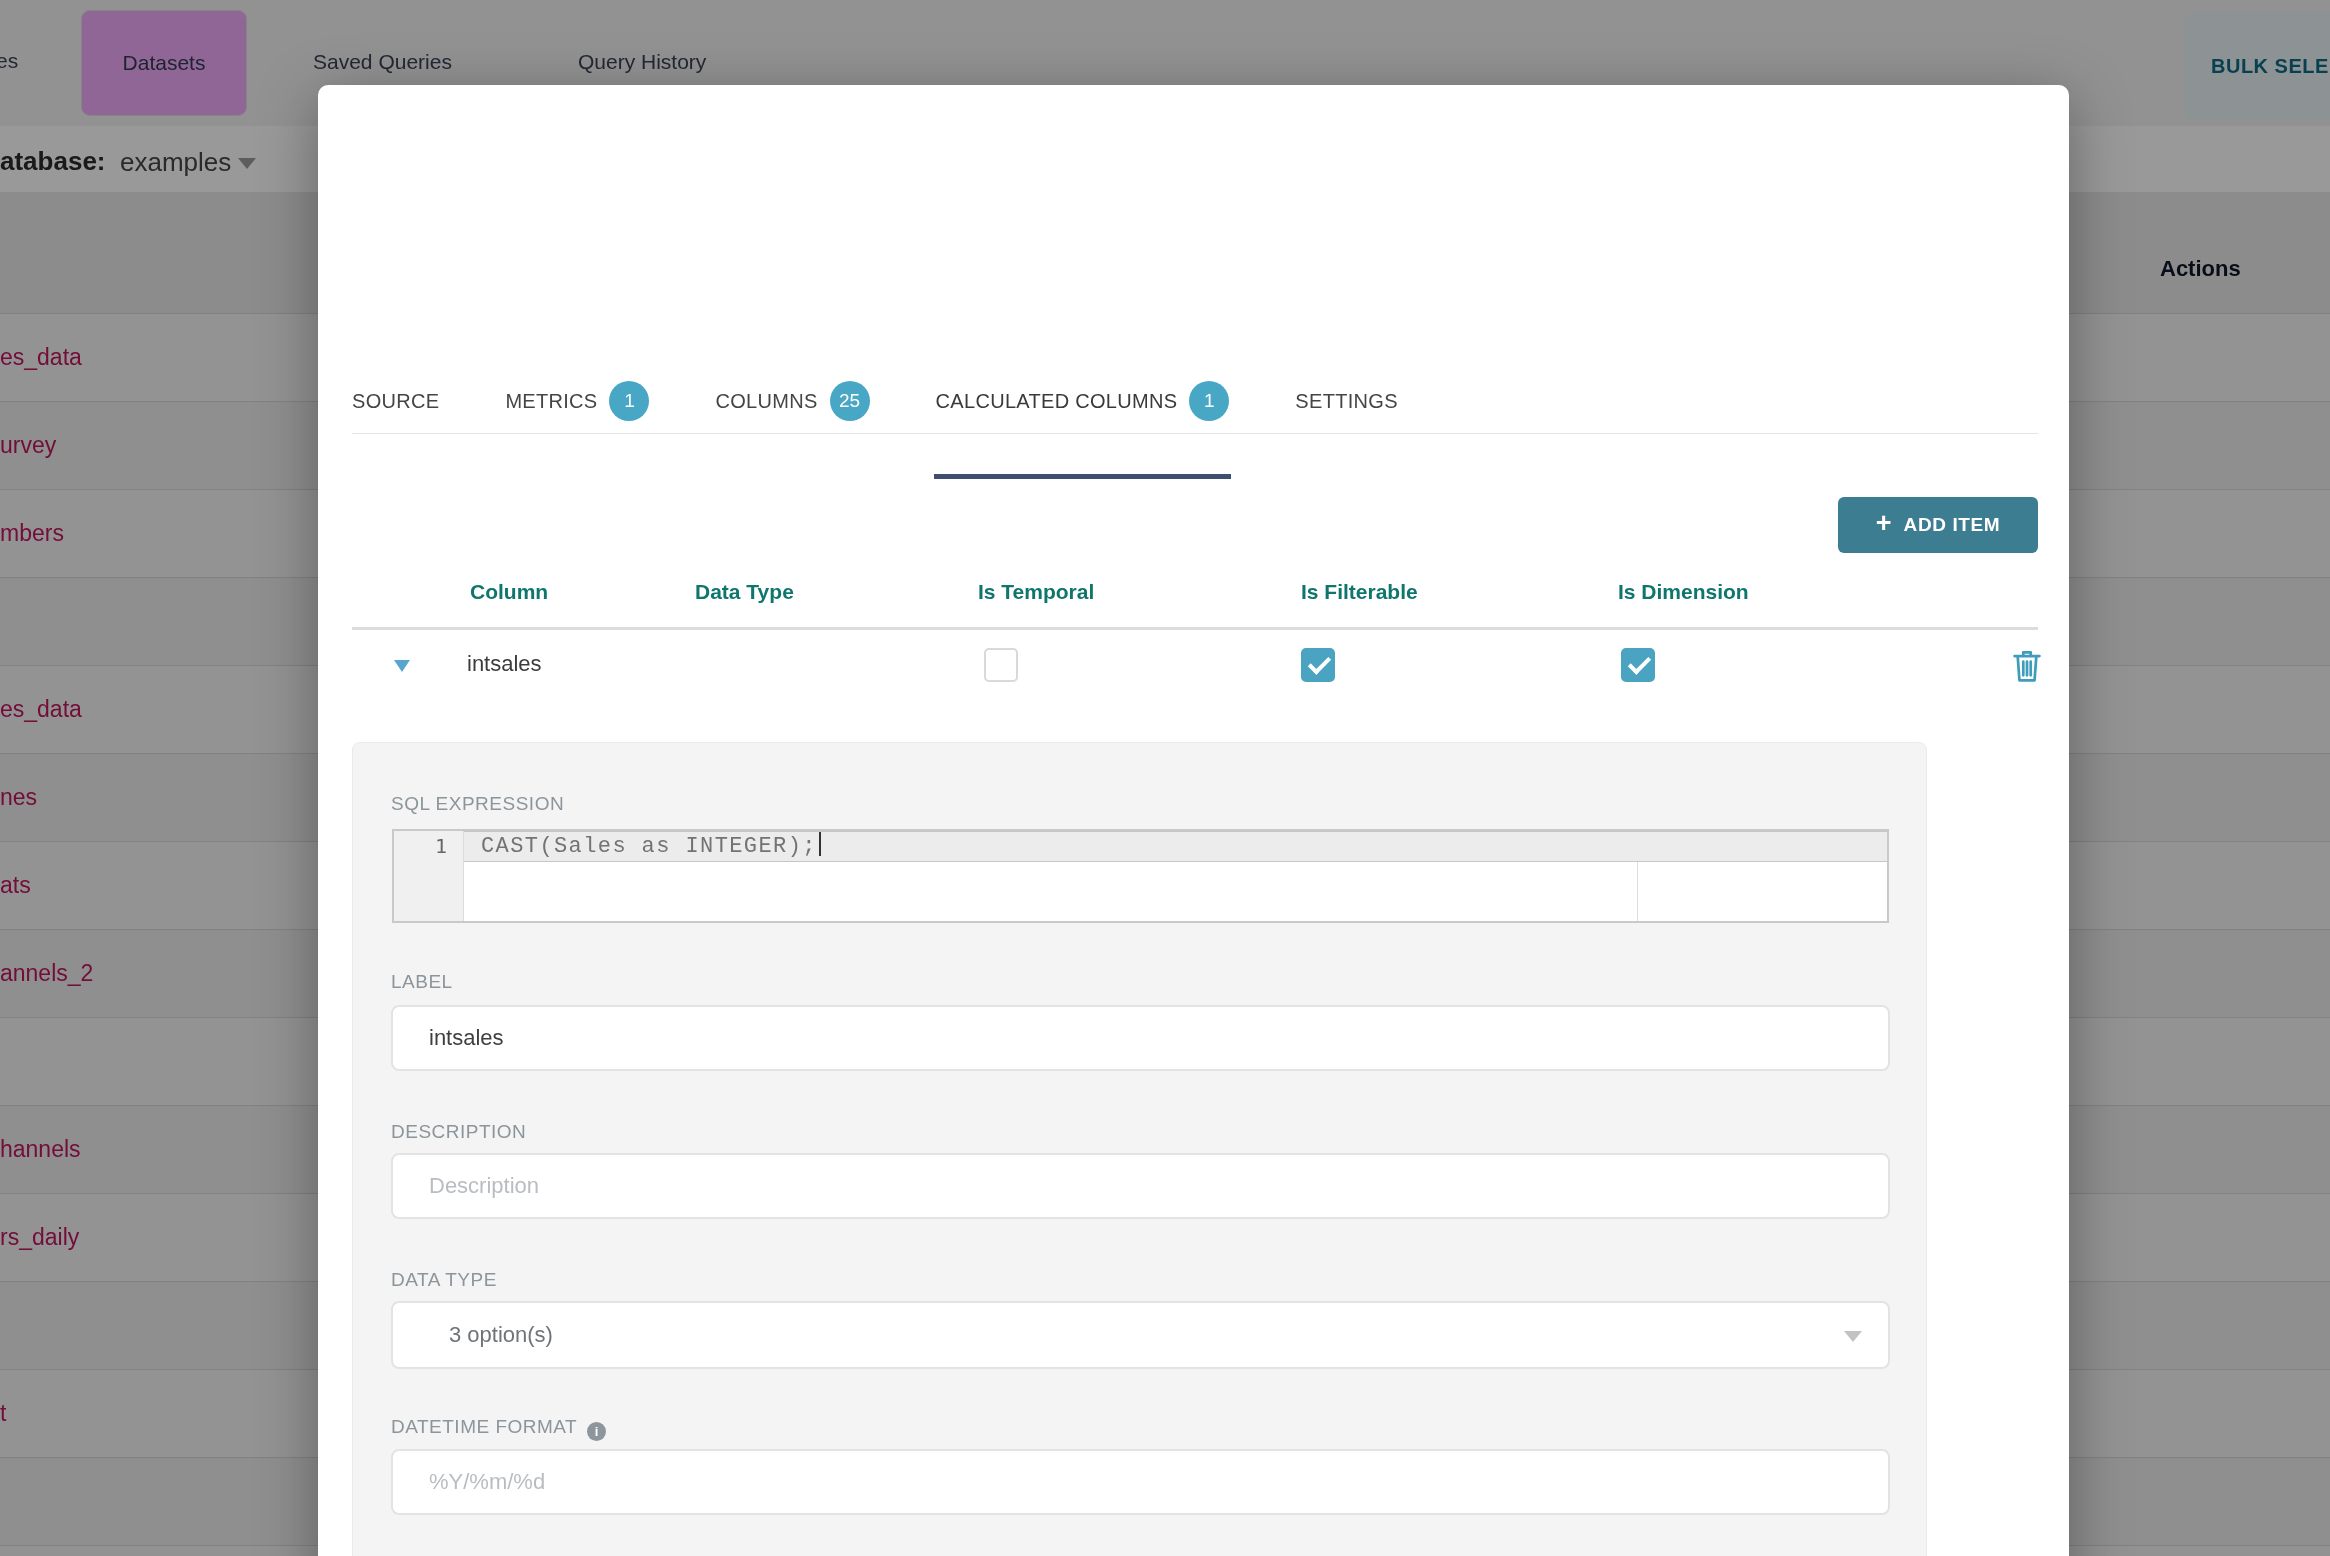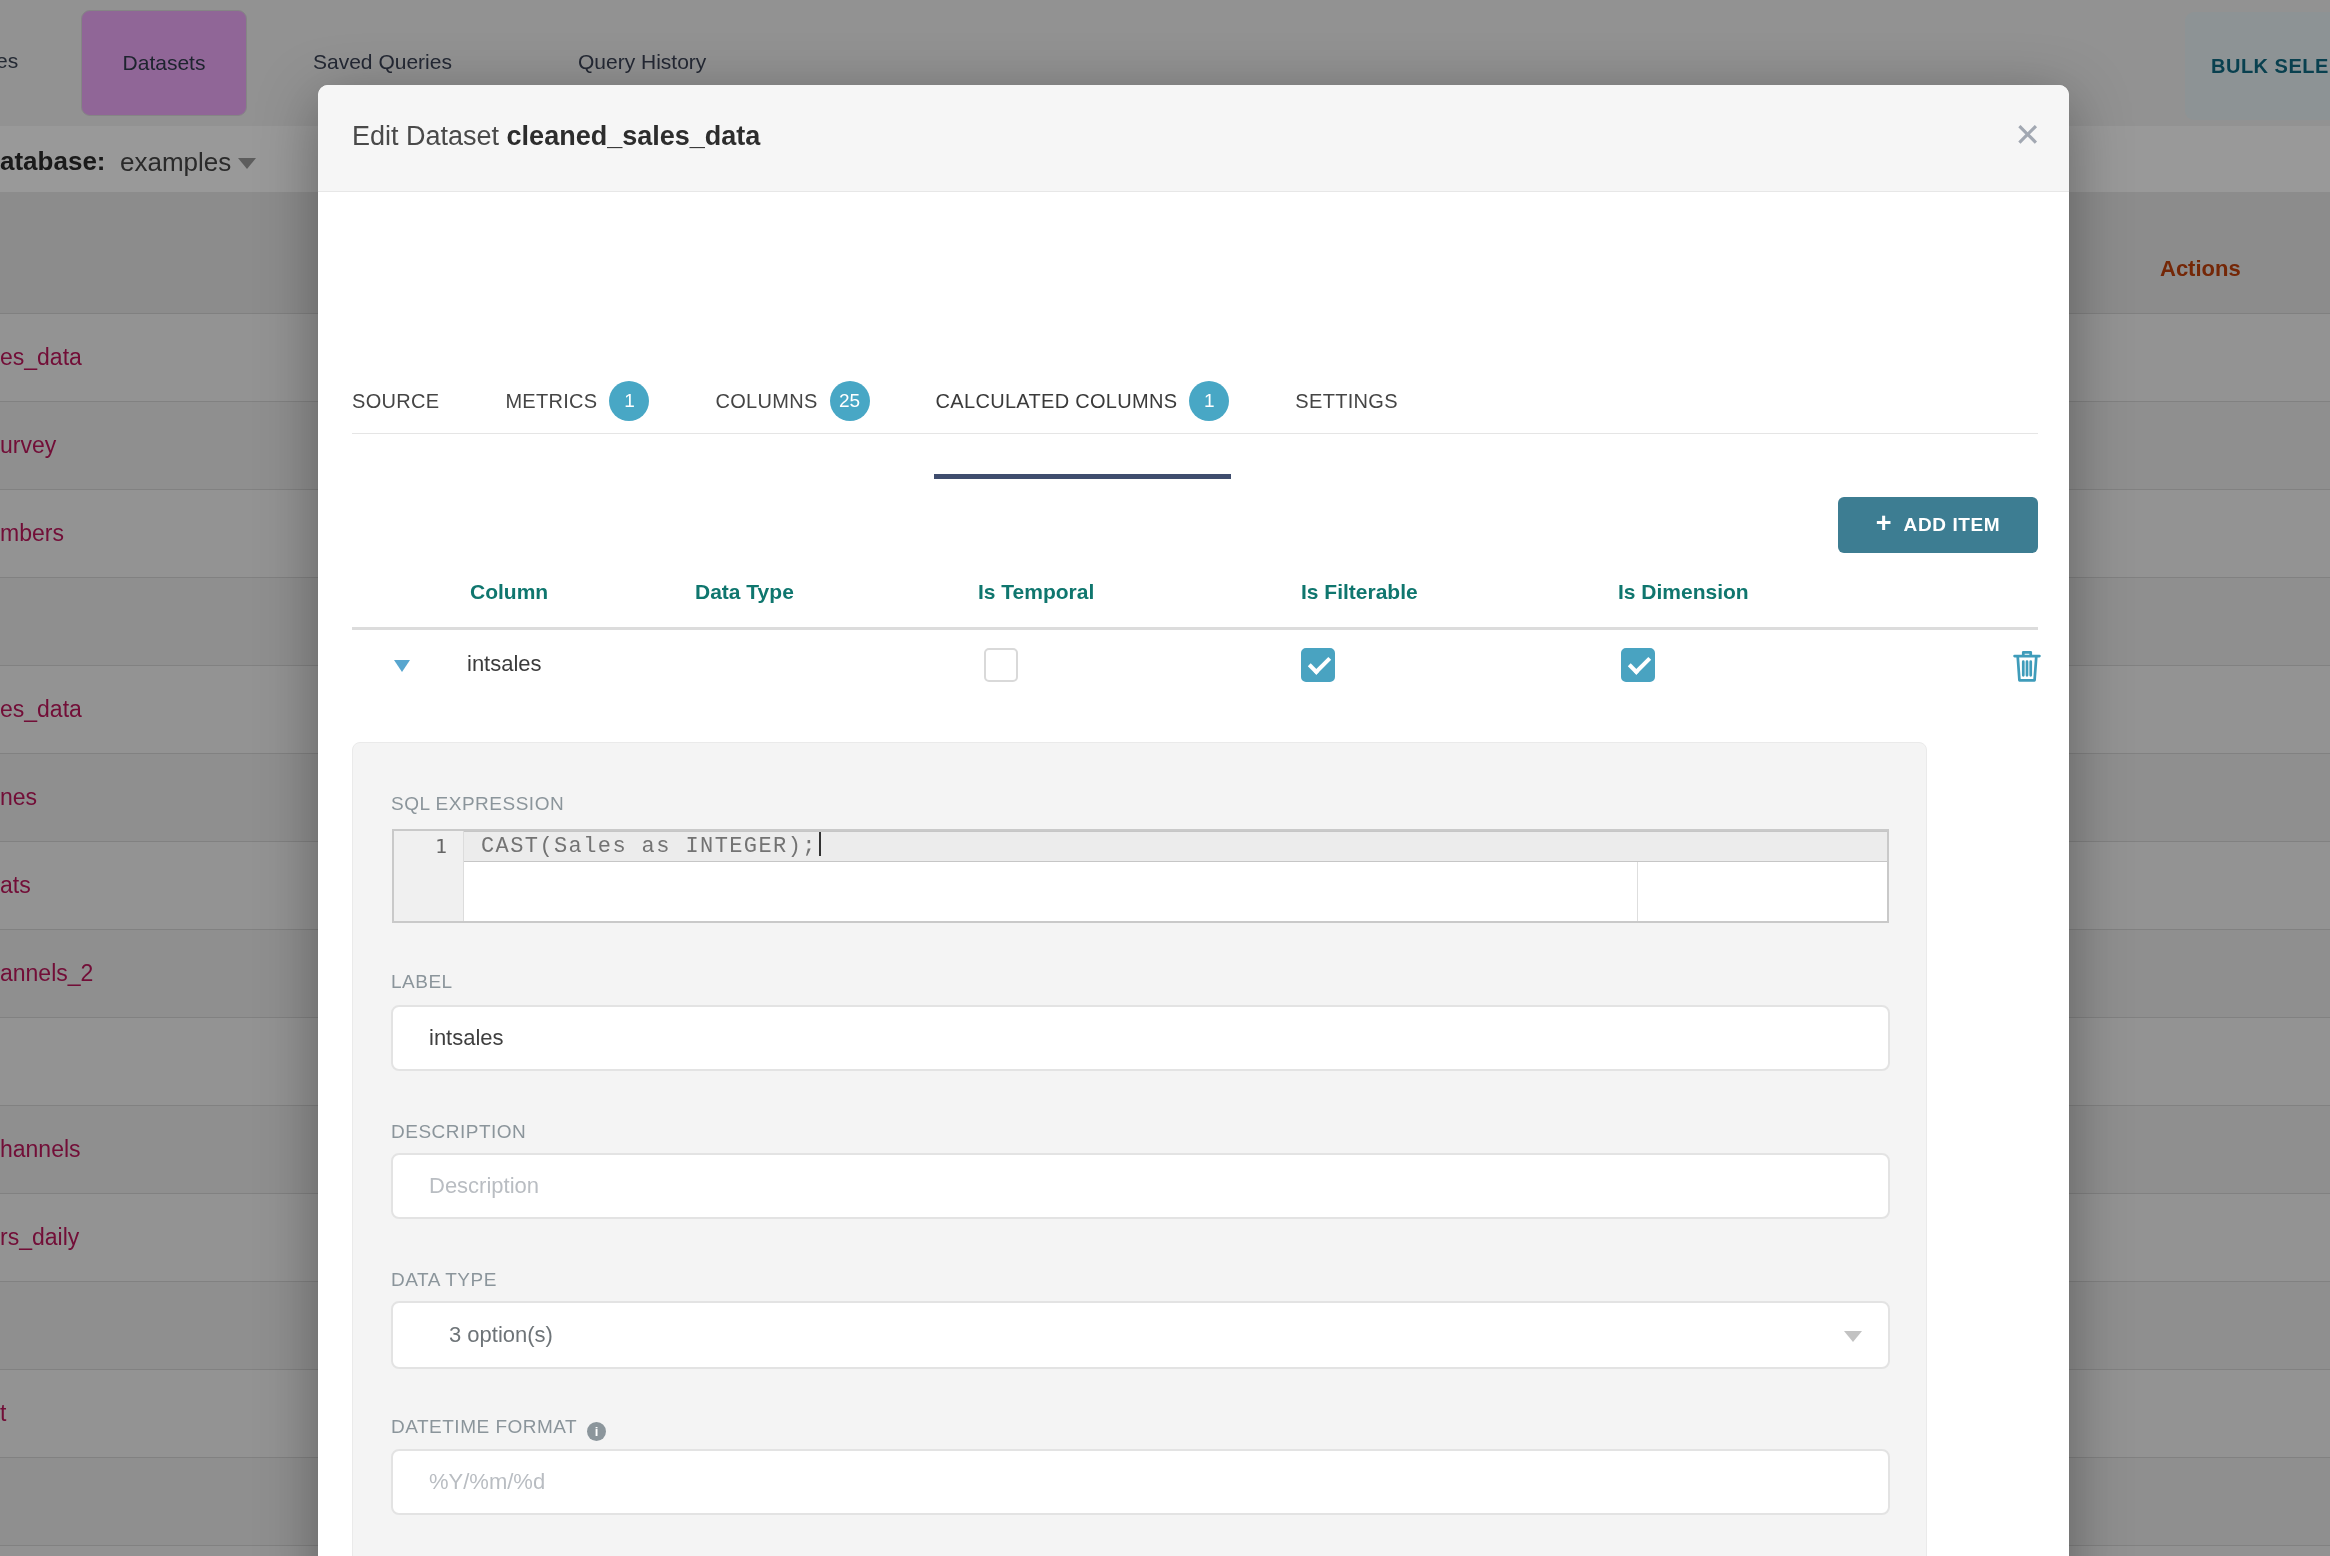--- a/index.html
+++ b/index.html
@@ -19,21 +19,21 @@
               color:#0f6c84; font-weight:bold; font-size:20px; letter-spacing:.5px; }
 
   .subbar { position:absolute; left:0; top:126px; width:2330px; height:66px; background:#ffffff; z-index:1; }
   .db-label { position:absolute; left:0; top:20px; font-size:26px; font-weight:bold; color:#2c2c2c; }
   .db-value { position:absolute; left:120px; top:21px; font-size:26px; color:#474747; }
   .db-caret { position:absolute; left:238px; top:32px; width:0; height:0;
               border-left:9px solid transparent; border-right:9px solid transparent; border-top:11px solid #9b9b9b; }
 
   .tbl-header-band { position:absolute; left:0; top:192px; width:2330px; height:122px; background:#e9e9e9;
                      border-bottom:1px solid #d6d6d6; z-index:1; }
-  .actions-h { position:absolute; left:2160px; top:64px; font-size:22px; font-weight:600; color:#c2410c; }
+  .actions-h { position:absolute; left:2160px; top:64px; font-size:22px; font-weight:600; color:#0f172a; }
 
   .bg-rows { position:absolute; left:0; top:314px; width:2330px; z-index:1; }
   .bg-row { width:2330px; height:88px; border-bottom:1px solid #d7d7d7; background:#f6f6f6;
             display:flex; align-items:center; }
   .bg-row.alt { background:#eeeeee; }
   .ds-link { font-size:23px; color:#be185d; }
 
   
   .overlay { position:absolute; left:0; top:0; width:2330px; height:1556px; background:rgba(0,0,0,0.40); z-index:5; }
 
@@ -170,27 +170,20 @@
       <div class="bg-row alt"></div>
       <div class="bg-row">
         <span class="ds-link">t</span>
       </div>
       <div class="bg-row alt"></div>
     </div>
 
   <div class="overlay"></div>
 
   <div class="modal">
-    <div class="modal-header">
-      <div class="modal-title">
-        <span>Edit Dataset</span>
-        <b>cleaned_sales_data</b>
-      </div>
-      <span class="modal-close">✕</span>
-    </div>
 
 
     <div class="tabs">
       <div class="tab">
         <span class="tlabel">SOURCE</span>
       </div>
       <div class="tab">
         <span class="tlabel">METRICS</span>
         <span class="badge">1</span>
       </div>

